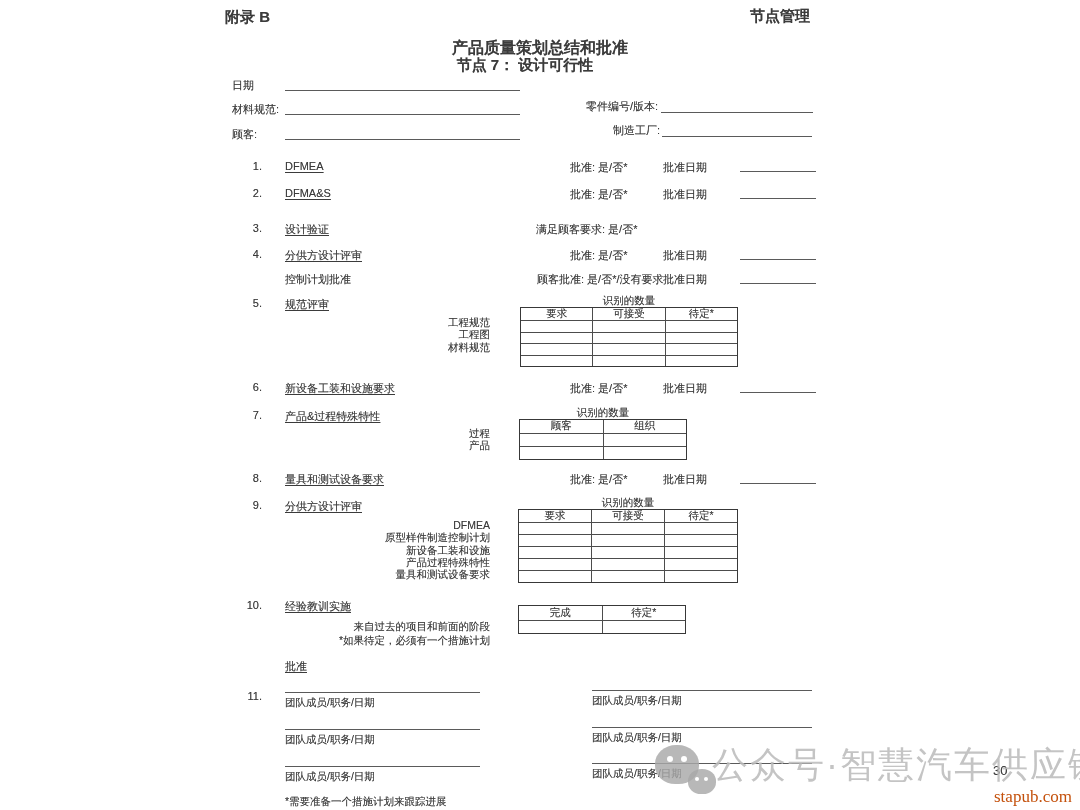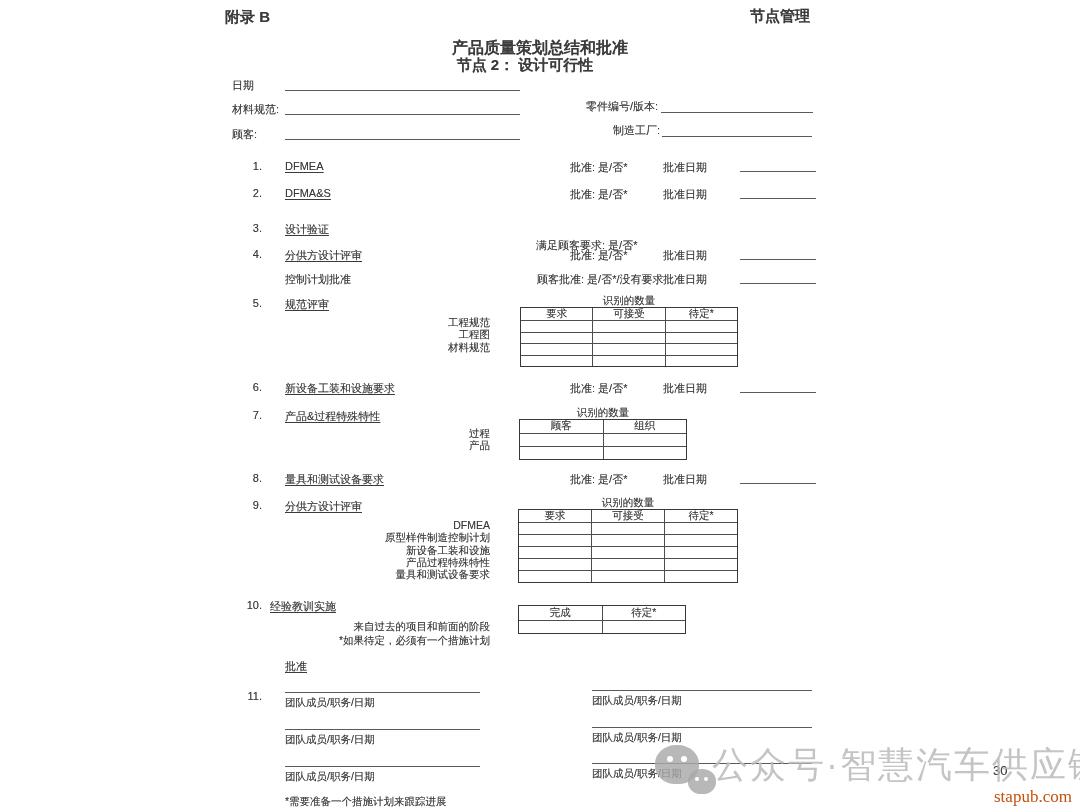--- a/index.html
+++ b/index.html
@@ -28,21 +28,21 @@
   .pageno{left:993px;top:763px;font-size:13px;color:#3f3f3f;z-index:4}
   .site{left:994px;top:787px;font-size:17px;color:#c4510c;font-family:"Liberation Serif","DejaVu Serif",serif;text-shadow:none;z-index:6}
 </style>
 </head>
 <body>
 
 <div class="abs b" style="left:225px;top:8px;font-size:15px">附录 B</div>
 <div class="abs b" style="left:750px;top:7px;font-size:15px">节点管理</div>
 
 <div class="abs b c" style="left:0;top:38px;width:1080px;font-size:16px">产品质量策划总结和批准</div>
-<div class="abs b c" style="left:0;top:56px;width:1050px;font-size:15px">节点 2：  设计可行性</div>
+<div class="abs b c" style="left:0;top:56px;width:1050px;font-size:15px">节点 7：  设计可行性</div>
 
 <div class="abs lbl" style="left:232px;top:78px">日期</div>
 <div class="line" style="left:285px;top:90px;width:235px"></div>
 <div class="abs lbl" style="left:232px;top:102px">材料规范:</div>
 <div class="line" style="left:285px;top:114px;width:235px"></div>
 <div class="abs lbl" style="left:232px;top:127px">顾客:</div>
 <div class="line" style="left:285px;top:139px;width:235px"></div>
 
 <div class="abs lbl" style="left:570px;top:99px;width:88px;text-align:right">零件编号/版本:</div>
 <div class="line" style="left:661px;top:112px;width:152px"></div>
@@ -56,21 +56,21 @@
 <div class="line" style="left:740px;top:171px;width:76px"></div>
 
 <div class="inum" style="left:236px;top:187px">2.</div>
 <div class="abs lbl ul" style="left:285px;top:187px">DFMA&amp;S</div>
 <div class="abs lbl" style="left:570px;top:187px">批准: 是/否*</div>
 <div class="abs lbl" style="left:663px;top:187px">批准日期</div>
 <div class="line" style="left:740px;top:198px;width:76px"></div>
 
 <div class="inum" style="left:236px;top:222px">3.</div>
 <div class="abs lbl ul" style="left:285px;top:222px">设计验证</div>
-<div class="abs lbl" style="left:536px;top:238px">满足顾客要求: 是/否*</div>
+<div class="abs lbl" style="left:536px;top:222px">满足顾客要求: 是/否*</div>
 
 <div class="inum" style="left:236px;top:248px">4.</div>
 <div class="abs lbl ul" style="left:285px;top:248px">分供方设计评审</div>
 <div class="abs lbl" style="left:570px;top:248px">批准: 是/否*</div>
 <div class="abs lbl" style="left:663px;top:248px">批准日期</div>
 <div class="line" style="left:740px;top:259px;width:76px"></div>
 
 <div class="abs lbl" style="left:285px;top:272px">控制计划批准</div>
 <div class="abs lbl" style="left:537px;top:272px">顾客批准: 是/否*/没有要求</div>
 <div class="abs lbl" style="left:663px;top:272px">批准日期</div>
@@ -183,21 +183,21 @@
 </div>
 <div class="rblock" style="left:240px;top:519px;width:250px">
   <div>DFMEA</div>
   <div>原型样件制造控制计划</div>
   <div>新设备工装和设施</div>
   <div>产品过程特殊特性</div>
   <div>量具和测试设备要求</div>
 </div>
 
 <div class="inum" style="left:236px;top:599px">10.</div>
-<div class="abs lbl ul" style="left:270px;top:599px">经验教训实施</div>
+<div class="abs lbl ul" style="left:285px;top:599px">经验教训实施</div>
 <div class="tbl" style="left:518px;top:605px;width:168px">
   <div class="tr" style="height:14px">
     <div class="td" style="line-height:13px">完成</div>
     <div class="td" style="line-height:13px">待定*</div>
   </div>
   <div class="tr" style="height:13px">
       <div class="td"></div>
       <div class="td"></div>
     </div>
 </div>

